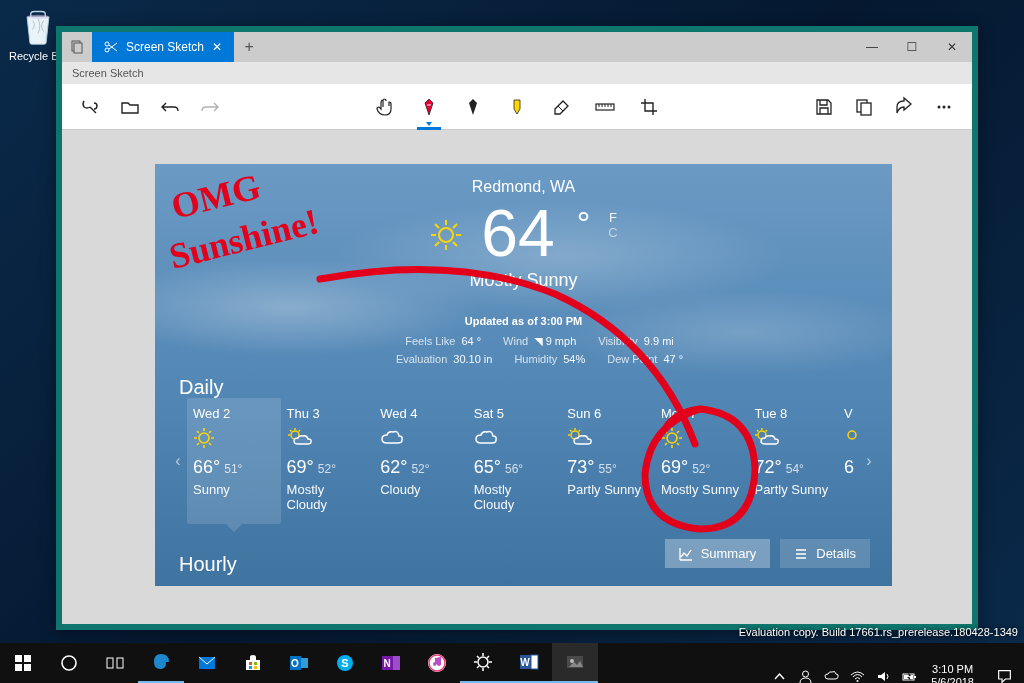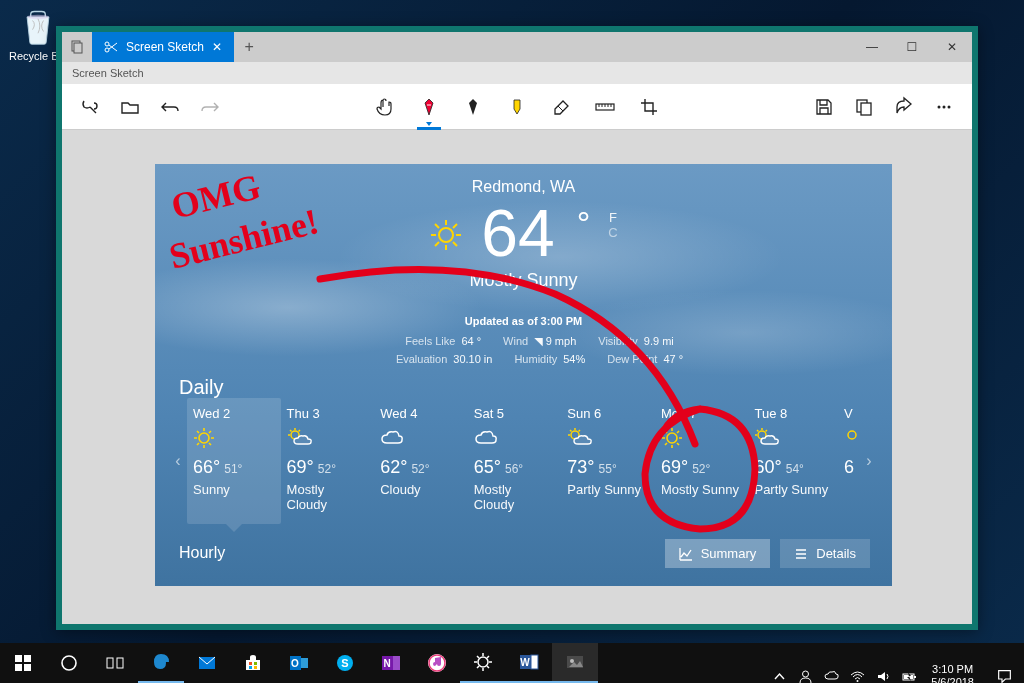--- a/index.html
+++ b/index.html
@@ -63,21 +63,21 @@
   .day { flex:1; min-width:0; padding:8px 6px 12px; font-size:12px; }
   .day.sel { background: rgba(255,255,255,.14); border-radius:2px; position:relative;}
   .day.sel::after { content:""; position:absolute; bottom:-8px; left:50%; transform:translateX(-50%); border-left:8px solid transparent; border-right:8px solid transparent; border-top:8px solid rgba(255,255,255,.14);}
   .day .name { font-size:13px; margin-bottom:6px; }
   .day .dic { height:24px; margin-bottom:6px; }
   .day .hi { font-size:18px; }
   .day .lo { font-size:12px; opacity:.75; margin-left:4px;}
   .day .dc { font-size:13px; margin-top:4px; opacity:.95; }
   .nav-chev { width:18px; display:flex; align-items:center; justify-content:center; opacity:.6; font-size:16px;}
 
-  .hourly-label { position:absolute; bottom:24px; left:24px; font-size:16px; font-weight:300;}
+  .hourly-label { position:absolute; bottom:10px; left:24px; font-size:20px; font-weight:300;}
   .mode-btns { position:absolute; bottom:18px; right:22px; display:flex; gap:10px;align-items:flex-end; }
   .mode-btn { background: rgba(255,255,255,.16); padding:7px 14px; font-size:13px; display:flex; align-items:center; gap:8px; }
   .mode-btn.sel { background: rgba(255,255,255,.30); }
   .mode-btn svg { width:14px; height:14px; }
 
   
   .ink { position:absolute; inset:0; pointer-events:none; }
 
   
   .watermark { position:absolute; right:6px; bottom:44px; color:#fff; font-size:11px; text-align:right; line-height:1.3; text-shadow:0 0 4px #000;}
@@ -335,21 +335,21 @@
             </div>
             <div class="day">
               <div class="name">Tue 8</div>
               <div class="dic"><svg width="26" height="22" viewBox="0 0 26 22">
                   <circle cx="8" cy="8" r="4" fill="none" stroke="#ffd500" stroke-width="1.5"></circle>
                   <g stroke="#ffd500" stroke-width="1.5">
                     <path d="M8 1 L8 3 M1 8 L3 8 M3 3 L4.5 4.5 M13 3 L11.5 4.5"></path>
                   </g>
                   <path d="M11 17 Q7 17 7 14 Q7 11 11 11 Q12 8 16 9 Q20 8 21 12 Q25 12 24 15 Q24 17 21 17 Z" fill="#5a8ab5" stroke="#fff" stroke-width="1.4"></path>
                 </svg></div>
-              <div><span class="hi">60°</span><span class="lo">54°</span></div>
+              <div><span class="hi">72°</span><span class="lo">54°</span></div>
               <div class="dc">Partly Sunny</div>
             </div>
           </div>
         <div class="day" style="flex:0 0 18px; overflow:hidden; padding-left:2px;">
           <div class="name">V</div>
           <div class="dic"><svg width="22" height="22" viewBox="0 0 22 22">
                 <circle cx="8" cy="8" r="4" fill="none" stroke="#ffd500" stroke-width="1.5"></circle>
               </svg></div>
           <div><span class="hi">6</span></div>
         </div>
@@ -382,20 +382,21 @@
         <g font-family="'Segoe Script','Comic Sans MS',cursive" font-weight="700" fill="#e3001b" font-size="36">
           <text x="20" y="55" transform="rotate(-14 20 55)">OMG</text>
           <text x="18" y="105" transform="rotate(-14 18 105)">Sunshine!</text>
         </g>
       </svg>
     </div>
   </div>
 </div>
 
 <div class="watermark">
+  <div>Evaluation copy. Build 17661.rs_prerelease.180428-1349</div>
 </div>
 
 <div class="taskbar">
   <div class="tbtn">
       <svg viewBox="0 0 20 20">
         <rect x="2" y="2" width="7" height="7" fill="#fff"></rect>
         <rect x="11" y="2" width="7" height="7" fill="#fff"></rect>
         <rect x="2" y="11" width="7" height="7" fill="#fff"></rect>
         <rect x="11" y="11" width="7" height="7" fill="#fff"></rect>
       </svg>

